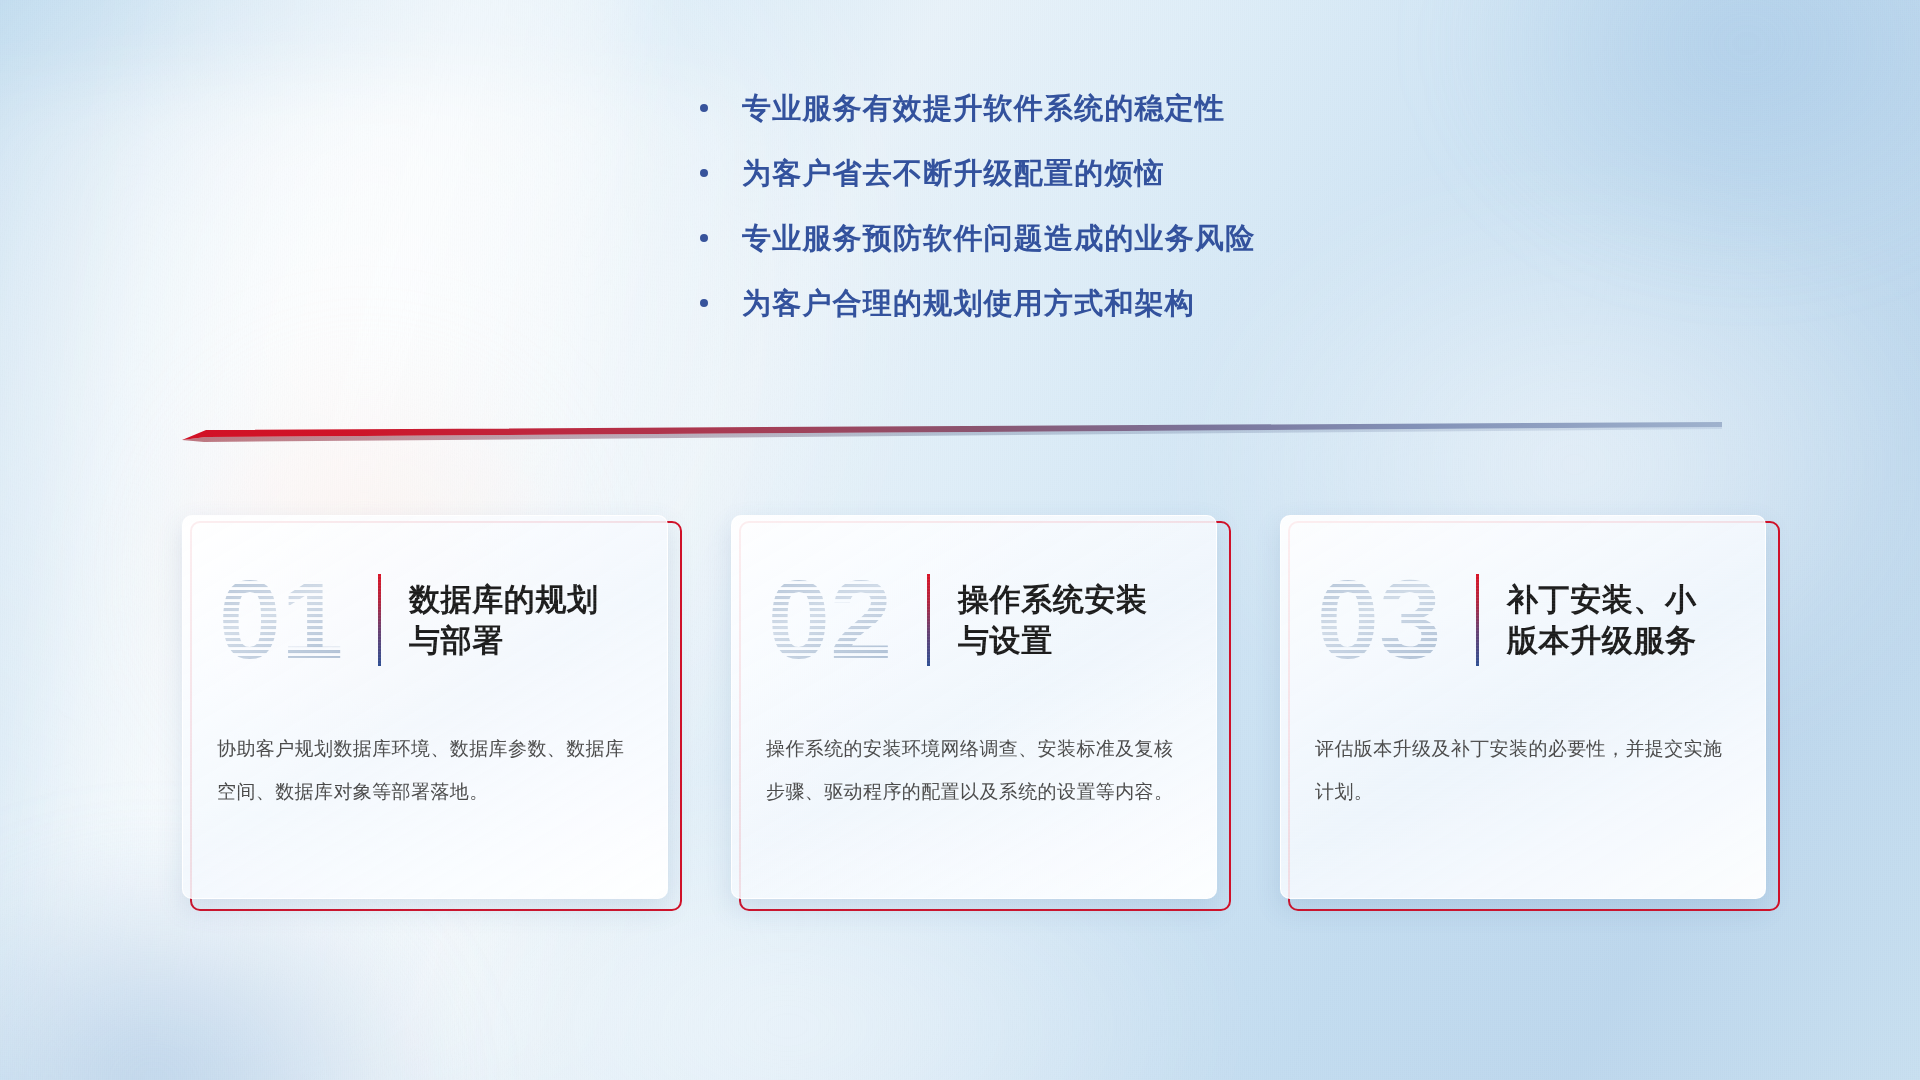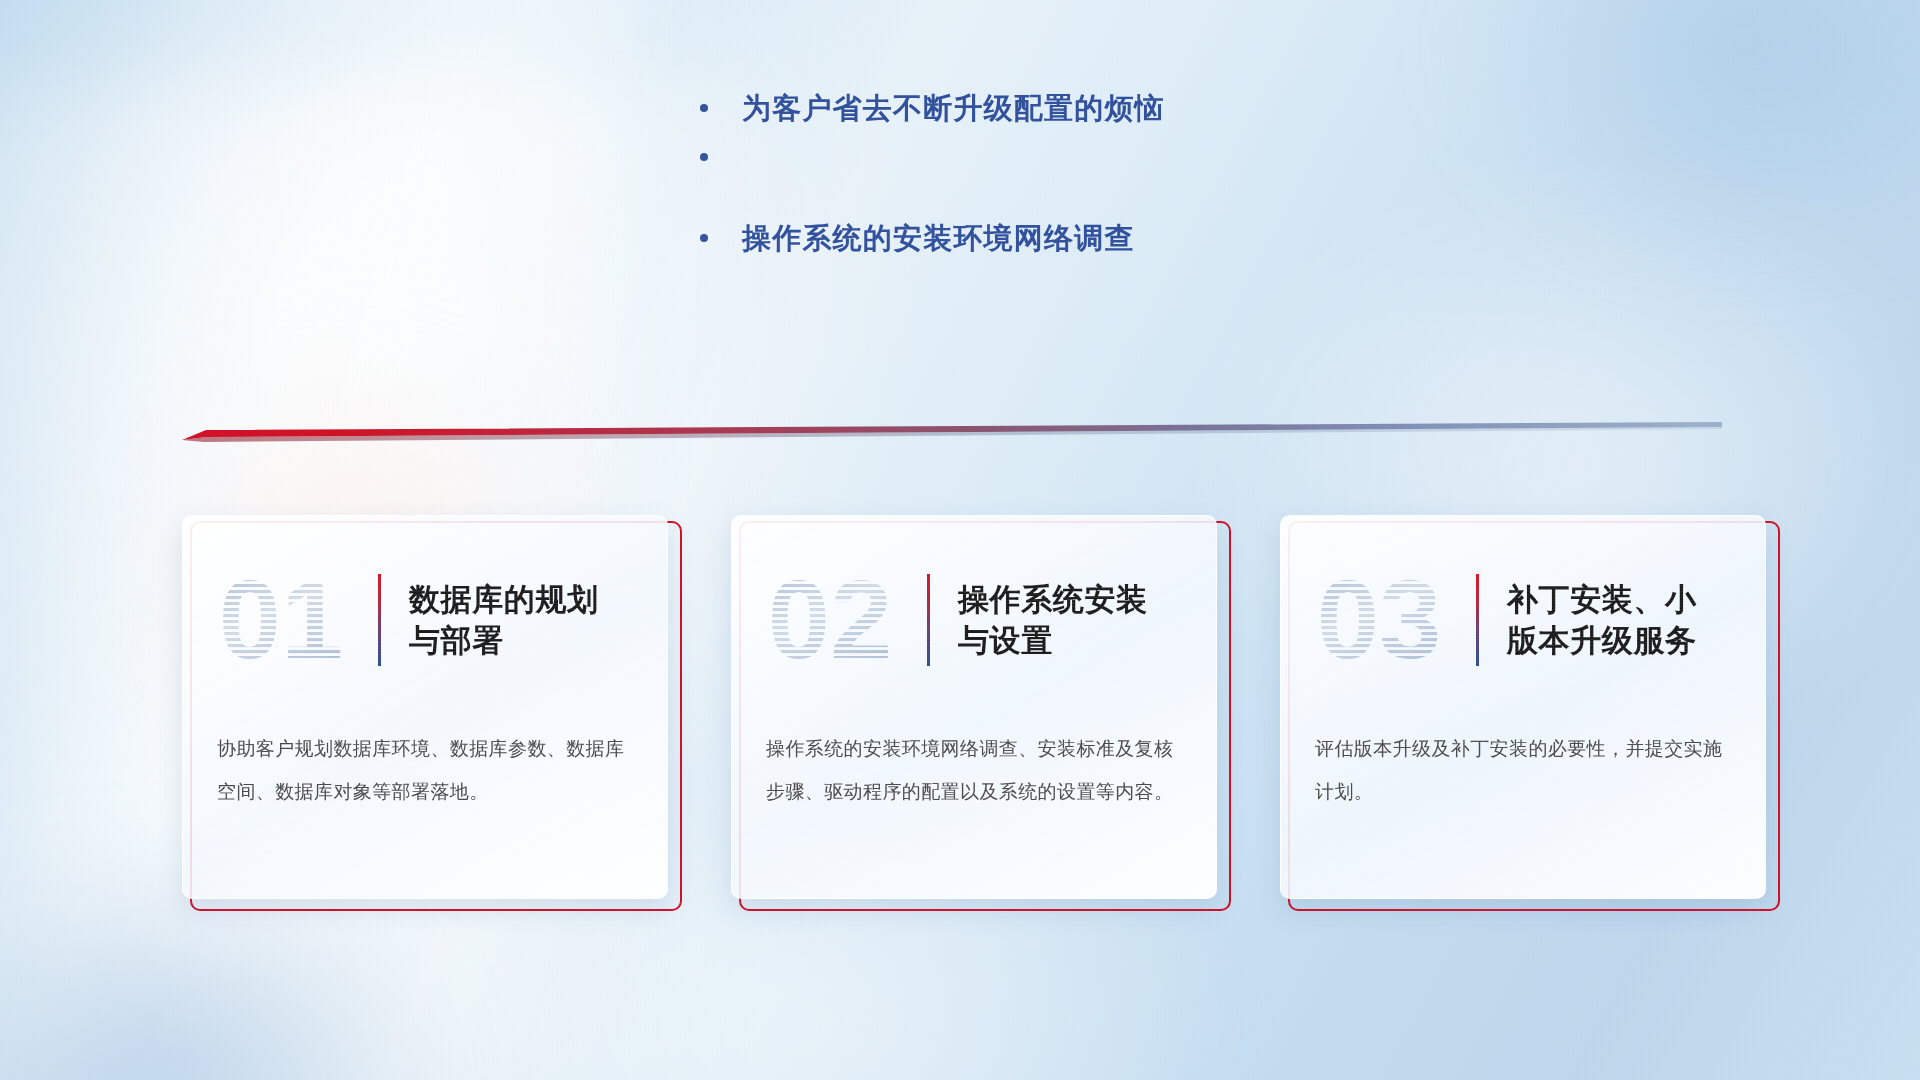--- a/index.html
+++ b/index.html
@@ -182,33 +182,38 @@
   <div class="bg-warm"></div>
   <div class="bg-glowR"></div>
   <div class="bg-glowB"></div>
   <div class="bg-deepBL"></div>
   <div class="bg-deepTR"></div>
   <div class="bg-noise"></div>
 </div>
 
 <div class="bullets">
 
+  <div class="bullet-row">
+    <span class="bullet-dot"></span>
+    <span class="bullet-text">专业服务有效提升软件系统的稳定性</span>
+  </div>
 
   <div class="bullet-row">
     <span class="bullet-dot"></span>
     <span class="bullet-text">为客户省去不断升级配置的烦恼</span>
   </div>
 
   <div class="bullet-row">
     <span class="bullet-dot"></span>
+    <span class="bullet-text">专业服务预防软件问题造成的业务风险</span>
   </div>
 
   <div class="bullet-row">
     <span class="bullet-dot"></span>
-    <span class="bullet-text">操作系统的安装环境网络调查</span>
+    <span class="bullet-text">为客户合理的规划使用方式和架构</span>
   </div>
 
 </div>
 
 <div class="wedge-wrap">
   <svg viewBox="0 0 1540 34" preserveAspectRatio="none">
     <defs>
       <linearGradient id="wedgeGrad" x1="0" y1="0" x2="1" y2="0">
         <stop offset="0" stop-color="#d21126"></stop>
         <stop offset="0.10" stop-color="#cf1327"></stop>

